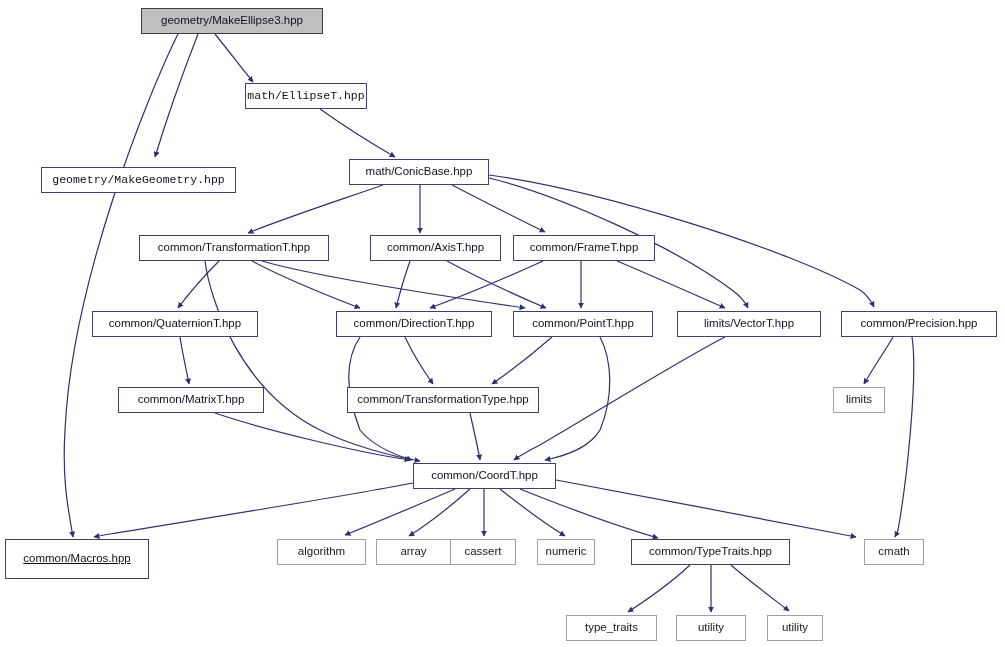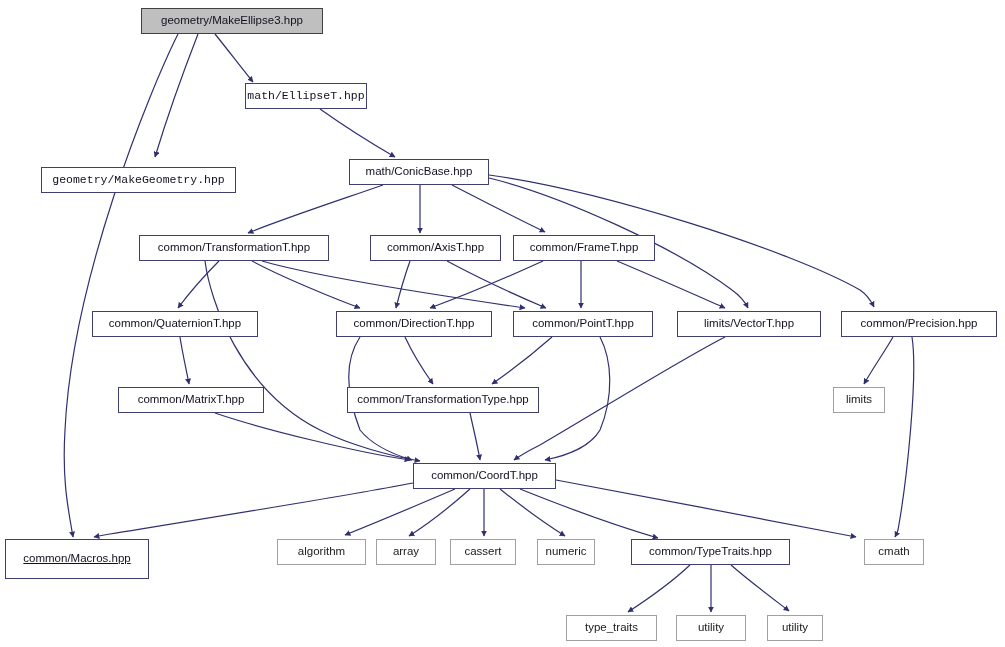--- a/index.html
+++ b/index.html
@@ -145,21 +145,21 @@
       </div>
       <div class="node" style="left: 413px; top: 463px; width: 143px; height: 26px;">
         <span>common/CoordT.hpp</span>
       </div>
       <div class="node" style="left: 5px; top: 539px; width: 144px; height: 40px; text-decoration: underline;">
         <span>common/Macros.hpp</span>
       </div>
       <div class="node ext" style="left: 277px; top: 539px; width: 89px; height: 26px;">
         <span>algorithm</span>
       </div>
-      <div class="node ext" style="left: 376px; top: 539px; width: 60px; height: 26px;">
+      <div class="node ext" style="left: 376px; top: 539px; width: 75px; height: 26px;">
         <span>array</span>
       </div>
       <div class="node ext" style="left: 450px; top: 539px; width: 66px; height: 26px;">
         <span>cassert</span>
       </div>
       <div class="node ext" style="left: 537px; top: 539px; width: 58px; height: 26px;">
         <span>numeric</span>
       </div>
       <div class="node" style="left: 631px; top: 539px; width: 159px; height: 26px;">
         <span>common/TypeTraits.hpp</span>

